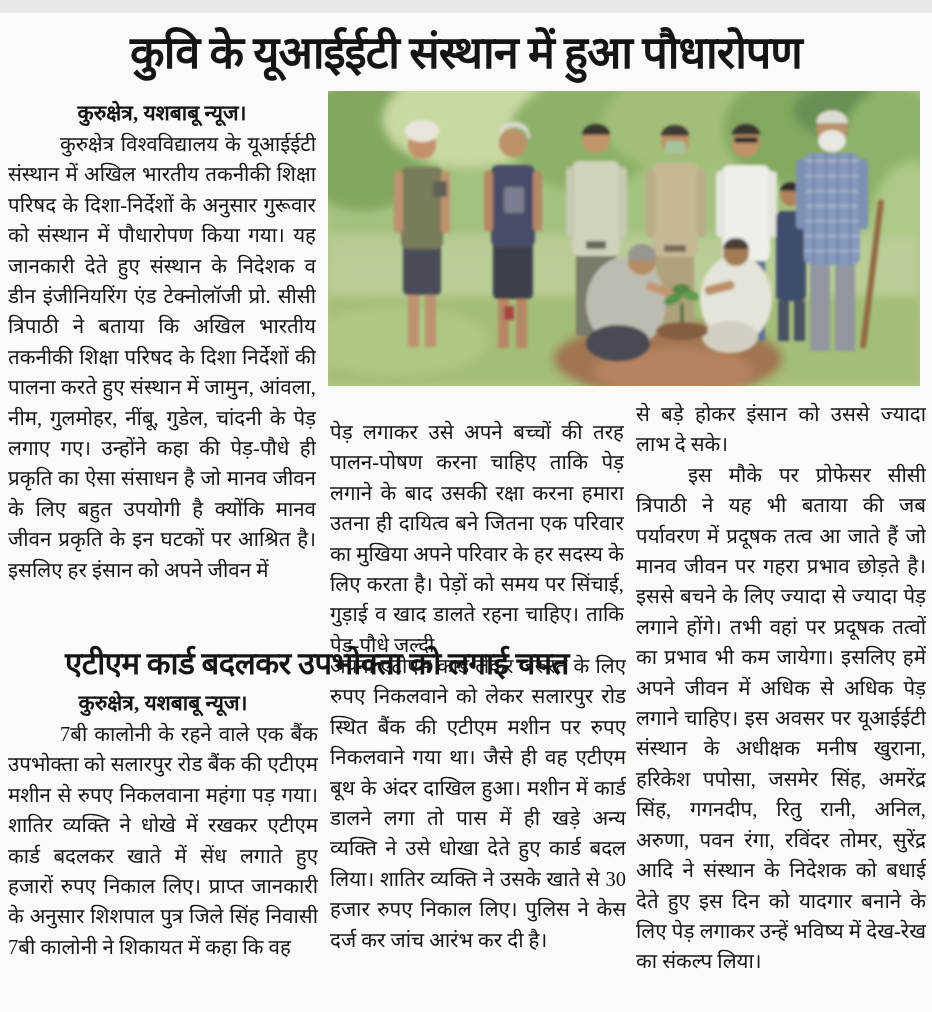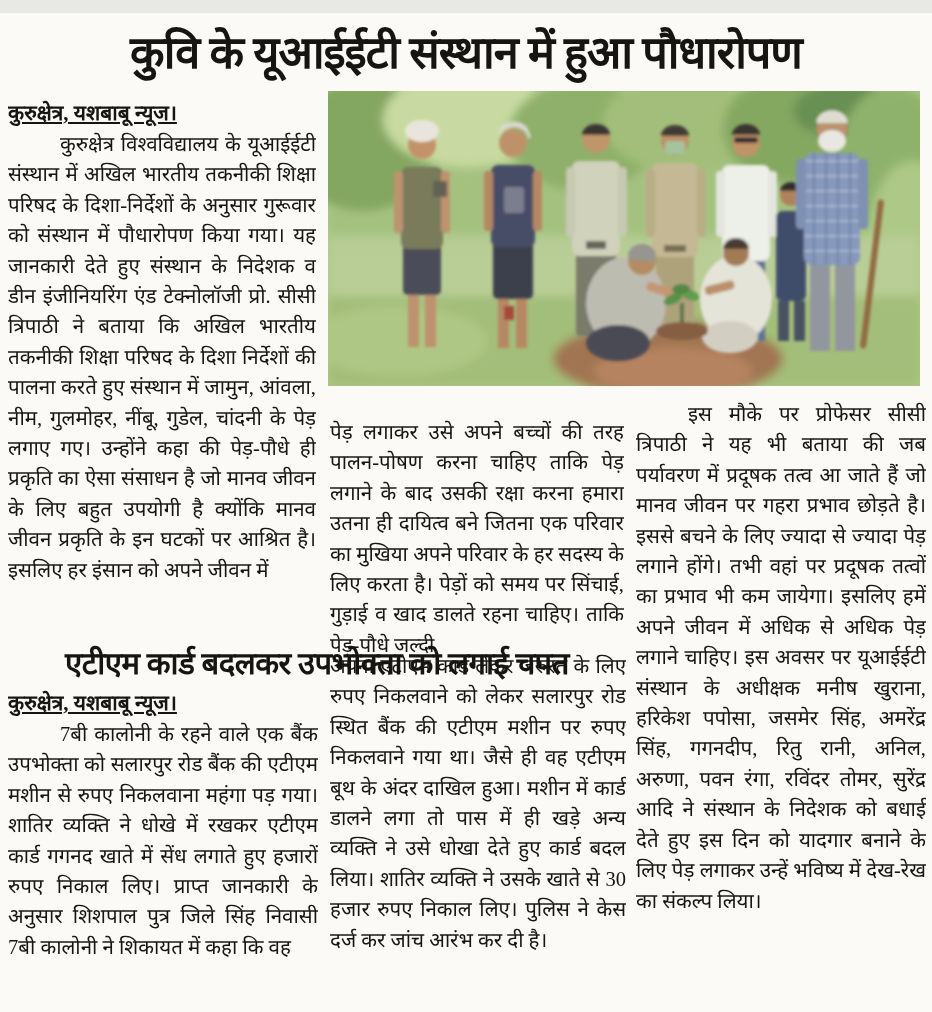--- a/index.html
+++ b/index.html
@@ -7,22 +7,22 @@
     position:relative; width:932px; height:1012px; margin:13px auto;
     background:#fbfaf6; color:#171513; overflow:hidden;
     font-family:"Liberation Serif","DejaVu Serif",serif;
   }
   .headline-main{
     position:absolute; top:4px; left:0; width:932px; height:74px;
     font-size:45px; font-weight:bold; text-align:center; line-height:72px;
     white-space:nowrap; letter-spacing:-1px;
   }
   .byline{
-    font-weight:bold; font-size:21px; text-align:left;
-    text-decoration:underline; line-height:28px; margin:0 0 2px 0;
+    font-weight:bold; font-size:21px; text-align:center;
+    line-height:28px; margin:0 0 2px 0;
   }
   .bodytext{
     font-size:20.5px; line-height:30.4px; text-align:justify;
     text-justify:inter-word; margin:0;
   }
   .indent{ text-indent:52px; }
   .col{ position:absolute; overflow:hidden; }
   .col-a1-left  { left:8px;   top:86px;  width:308px; height:544px; }
   .col-a1-mid   { left:330px; top:404px; width:294px; height:248px; }
   .col-a1-right { left:636px; top:386px; width:290px; height:620px; }
@@ -191,28 +191,29 @@
   <div class="col col-a1-left">
     <p class="byline">कुरुक्षेत्र, यशबाबू न्यूज।</p>
     <p class="bodytext indent">कुरुक्षेत्र विश्वविद्यालय के यूआईईटी संस्थान में अखिल भारतीय तकनीकी शिक्षा परिषद के दिशा-निर्देशों के अनुसार गुरूवार को संस्थान में पौधारोपण किया गया। यह जानकारी देते हुए संस्थान के निदेशक व डीन इंजीनियरिंग एंड टेक्नोलॉजी प्रो. सीसी त्रिपाठी ने बताया कि अखिल भारतीय तकनीकी शिक्षा परिषद के दिशा निर्देशों की पालना करते हुए संस्थान में जामुन, आंवला, नीम, गुलमोहर, नींबू, गुडेल, चांदनी के पेड़ लगाए गए। उन्होंने कहा की पेड़-पौधे ही प्रकृति का ऐसा संसाधन है जो मानव जीवन के लिए बहुत उपयोगी है क्योंकि मानव जीवन प्रकृति के इन घटकों पर आश्रित है। इसलिए हर इंसान को अपने जीवन में</p>
   </div>
 
   <div class="col col-a1-mid">
     <p class="bodytext">पेड़ लगाकर उसे अपने बच्चों की तरह पालन-पोषण करना चाहिए ताकि पेड़ लगाने के बाद उसकी रक्षा करना हमारा उतना ही दायित्व बने जितना एक परिवार का मुखिया अपने परिवार के हर सदस्य के लिए करता है। पेड़ों को समय पर सिंचाई, गुड़ाई व खाद डालते रहना चाहिए। ताकि पेड़-पौधे जल्दी</p>
   </div>
 
   <div class="col col-a1-right">
+    <p class="bodytext">से बड़े होकर इंसान को उससे ज्यादा लाभ दे सके।</p>
     <p class="bodytext indent">इस मौके पर प्रोफेसर सीसी त्रिपाठी ने यह भी बताया की जब पर्यावरण में  प्रदूषक तत्व आ जाते हैं जो मानव जीवन पर गहरा प्रभाव छोड़ते है। इससे बचने के लिए ज्यादा से ज्यादा पेड़ लगाने होंगे। तभी वहां पर प्रदूषक तत्वों का प्रभाव भी कम जायेगा। इसलिए हमें अपने जीवन में अधिक से अधिक पेड़ लगाने चाहिए। इस अवसर पर यूआईईटी संस्थान के अधीक्षक मनीष खुराना, हरिकेश पपोसा, जसमेर सिंह, अमरेंद्र सिंह, गगनदीप, रितु रानी, अनिल, अरुणा, पवन रंगा, रविंदर तोमर, सुरेंद्र आदि ने संस्थान के निदेशक को बधाई देते हुए इस दिन को यादगार बनाने  के लिए पेड़ लगाकर उन्हें भविष्य में देख-रेख का संकल्प लिया।</p>
   </div>
 
   <div class="headline-sub">एटीएम कार्ड बदलकर उपभोक्ता को लगाई चपत</div>
 
   <div class="col col-a2-left">
     <p class="byline">कुरुक्षेत्र, यशबाबू न्यूज।</p>
-    <p class="bodytext indent">7बी कालोनी के रहने वाले एक बैंक उपभोक्ता को सलारपुर रोड बैंक की एटीएम मशीन से रुपए निकलवाना महंगा पड़ गया। शातिर व्यक्ति ने धोखे में रखकर एटीएम कार्ड गगनद खाते में सेंध लगाते हुए हजारों रुपए निकाल लिए। प्राप्त जानकारी के अनुसार शिशपाल पुत्र जिले सिंह निवासी 7बी कालोनी ने शिकायत में कहा कि वह</p>
+    <p class="bodytext indent">7बी कालोनी के रहने वाले एक बैंक उपभोक्ता को सलारपुर रोड बैंक की एटीएम मशीन से रुपए निकलवाना महंगा पड़ गया। शातिर व्यक्ति ने धोखे में रखकर एटीएम कार्ड बदलकर खाते में सेंध लगाते हुए हजारों रुपए निकाल लिए। प्राप्त जानकारी के अनुसार शिशपाल पुत्र जिले सिंह निवासी 7बी कालोनी ने शिकायत में कहा कि वह</p>
   </div>
 
   <div class="col col-a2-mid">
     <p class="bodytext">अपना एटीएम कार्ड लेकर जरुरत के लिए रुपए निकलवाने को लेकर सलारपुर रोड स्थित बैंक की एटीएम मशीन पर रुपए निकलवाने गया था। जैसे ही वह एटीएम बूथ के अंदर दाखिल हुआ। मशीन में कार्ड डालने लगा तो पास में ही खड़े अन्य व्यक्ति ने उसे धोखा देते हुए कार्ड बदल लिया। शातिर व्यक्ति ने उसके खाते से 30 हजार रुपए निकाल लिए। पुलिस ने केस दर्ज कर जांच आरंभ कर दी है।</p>
   </div>
 
   <div class="bottom-rule"></div>
 
 </div>
 

